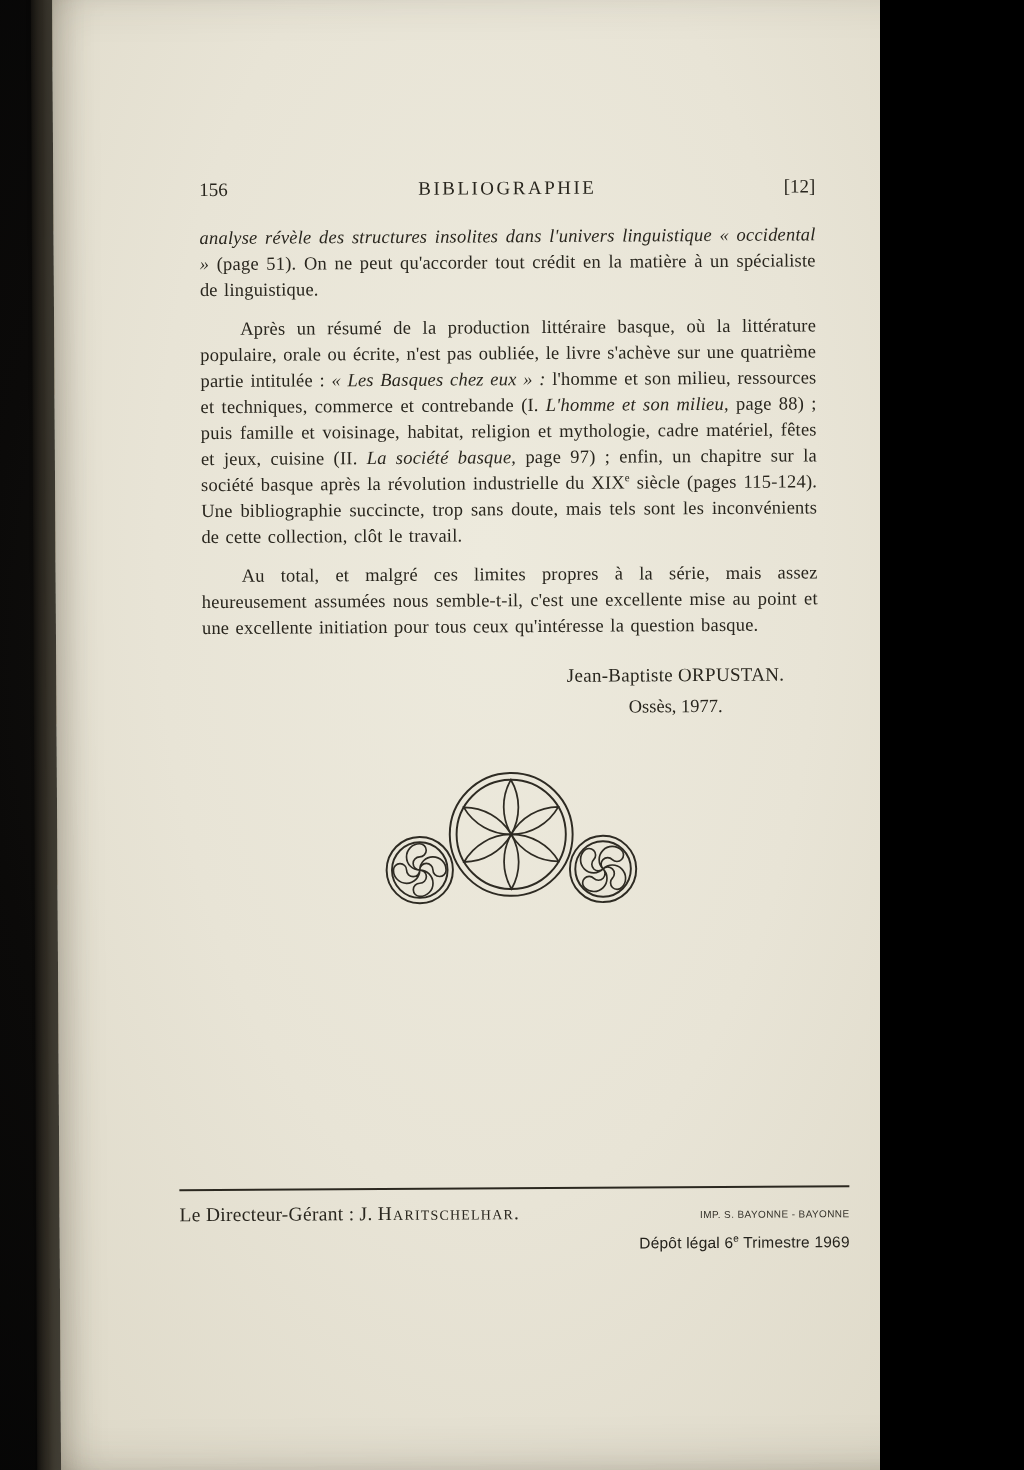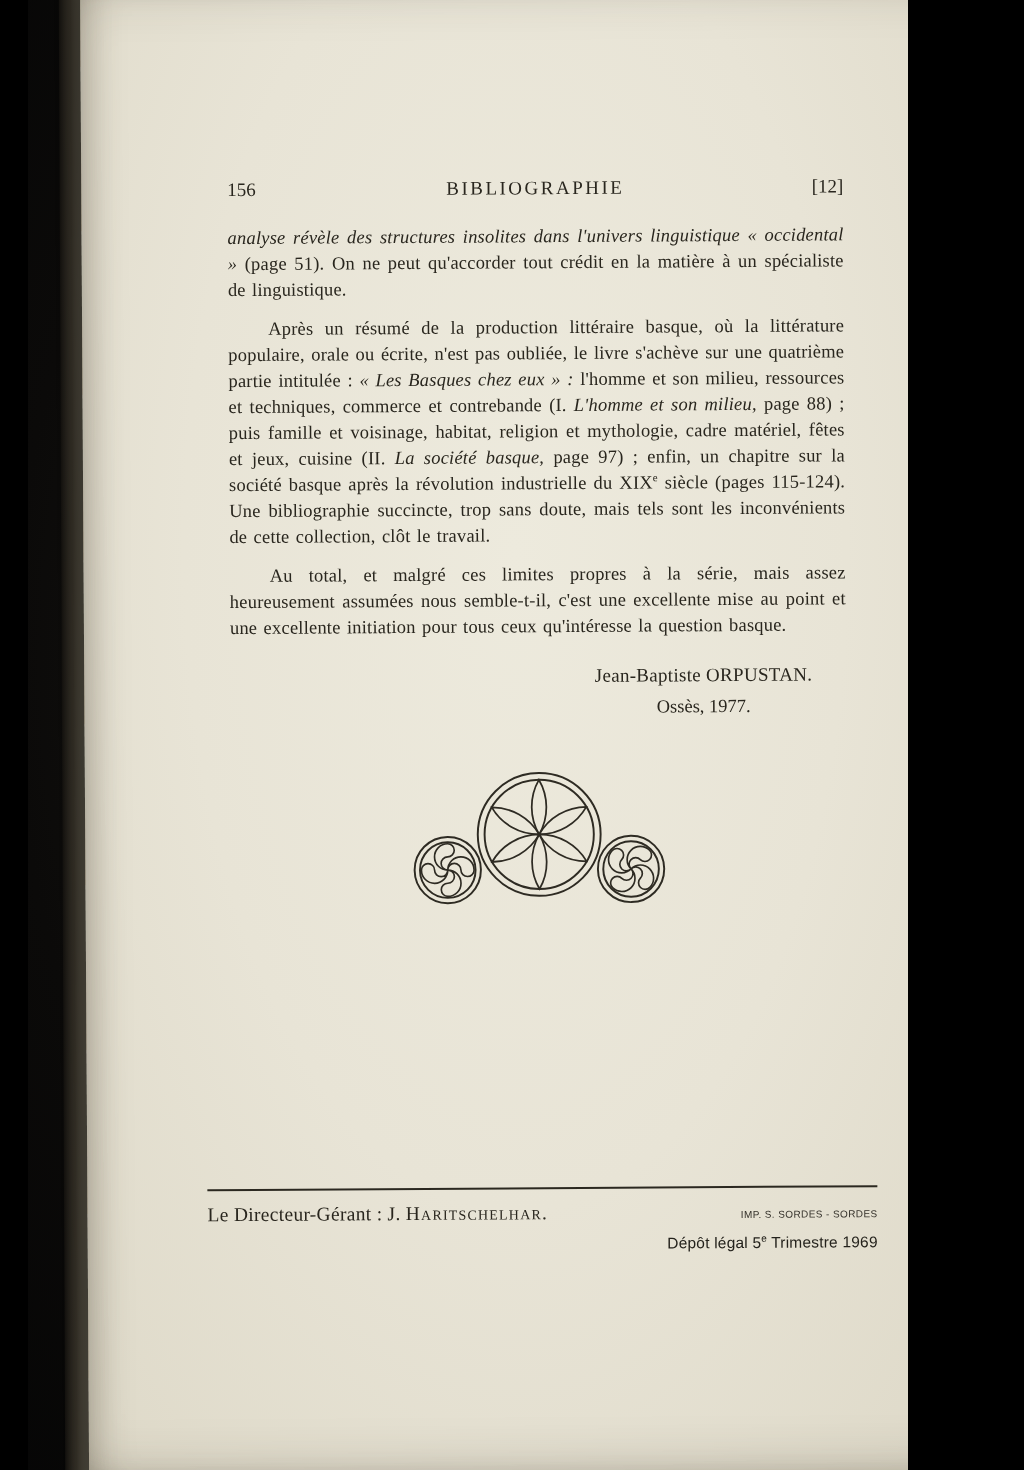--- a/index.html
+++ b/index.html
@@ -1,20 +1,19 @@
 <!DOCTYPE html>
 <html><head>
 <meta charset="utf-8">
 <style>
   html,body{margin:0;padding:0;background:#000;}
   .photo{
     position:relative;width:880px;height:1470px;overflow:hidden;
     background:radial-gradient(ellipse at 45% 45%, #1a1916 0%, #0b0a09 60%, #050505 100%);
     font-family:"Liberation Serif", serif;
-    margin-left:28px;
   }
   
   .fore-edge{
     position:absolute;top:-6px;right:-10px;width:92px;height:1486px;
     transform:rotate(0.7deg);
     background:repeating-linear-gradient(90deg,
       #f3f0e2 0px,#e6e2d2 2px,#cfcaba 3px,#eeebdc 5px,#dcd7c6 8px,#f1eee0 10px);
     box-shadow:-4px 0 10px rgba(0,0,0,0.45);
   }
   
@@ -138,22 +137,22 @@
           </g>
         </g>
       </svg>
 
     </div>
 
     <div class="footer">
       <div class="footer-rule"></div>
       <div class="footer-row">
         <span class="director"><span>Le Directeur-Gérant : J. </span><span class="sc">Haritschelhar.</span></span>
-        <span class="printer">IMP. S. SORDES - SORDES</span>
+        <span class="printer">IMP. S. BAYONNE - BAYONNE</span>
       </div>
-      <div class="legal"><span>Dépôt légal 5</span><span class="sup-sm">e</span><span> Trimestre 1969</span></div>
+      <div class="legal"><span>Dépôt légal 6</span><span class="sup-sm">e</span><span> Trimestre 1969</span></div>
     </div>
 
   </div>
 
   <div class="speck"></div>
 
 </div>
 
 </body></html>

